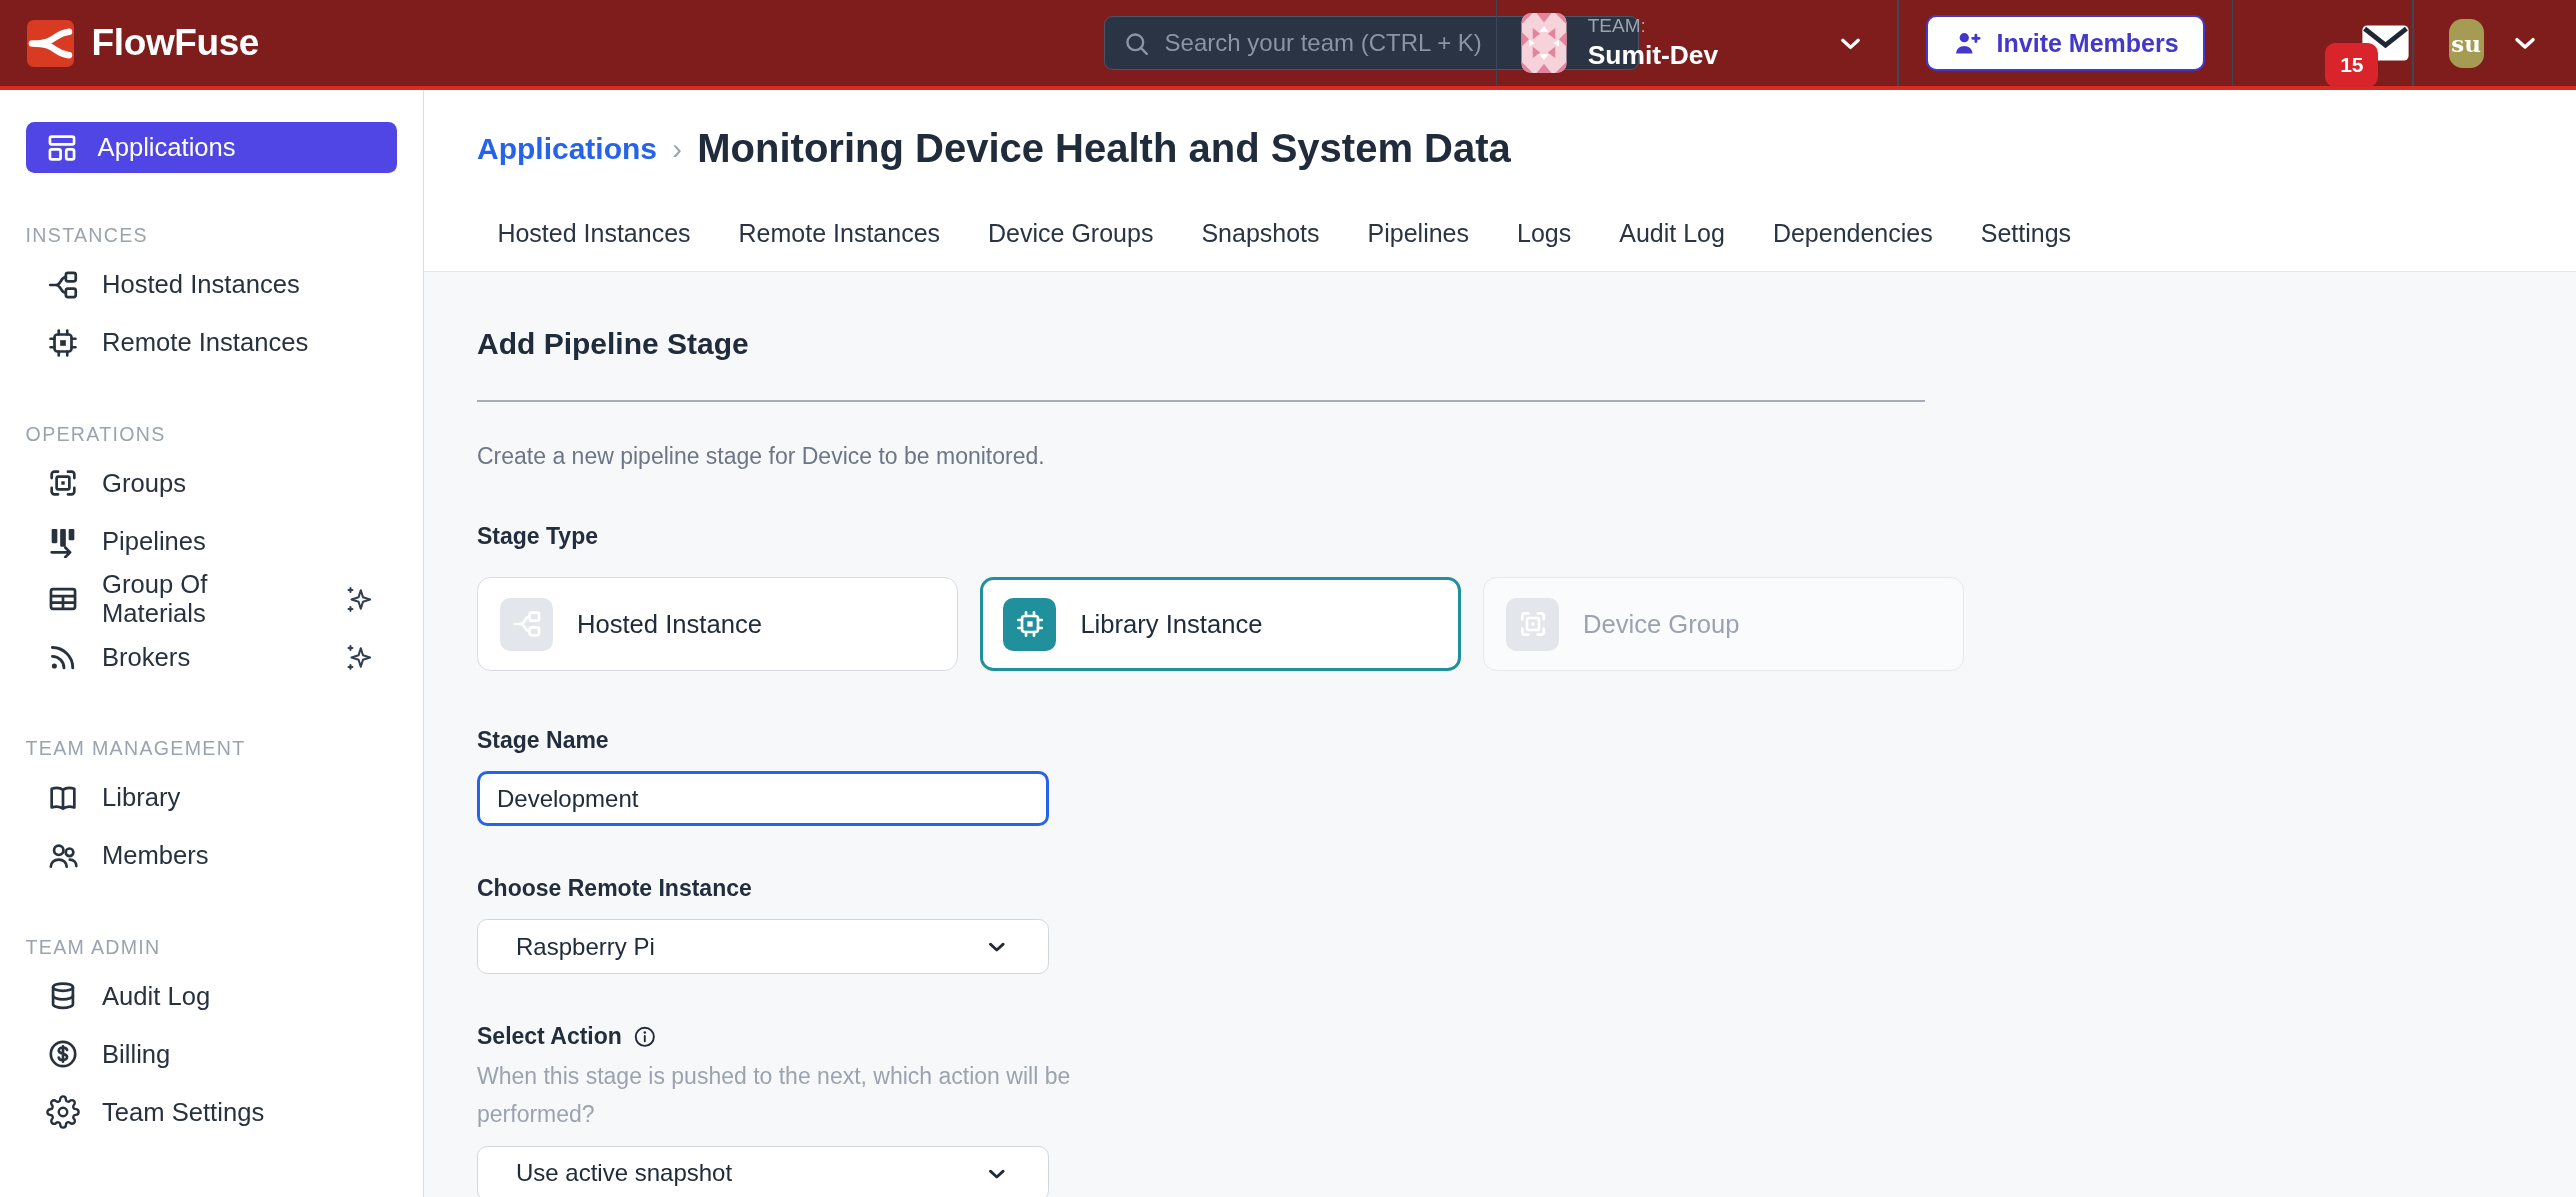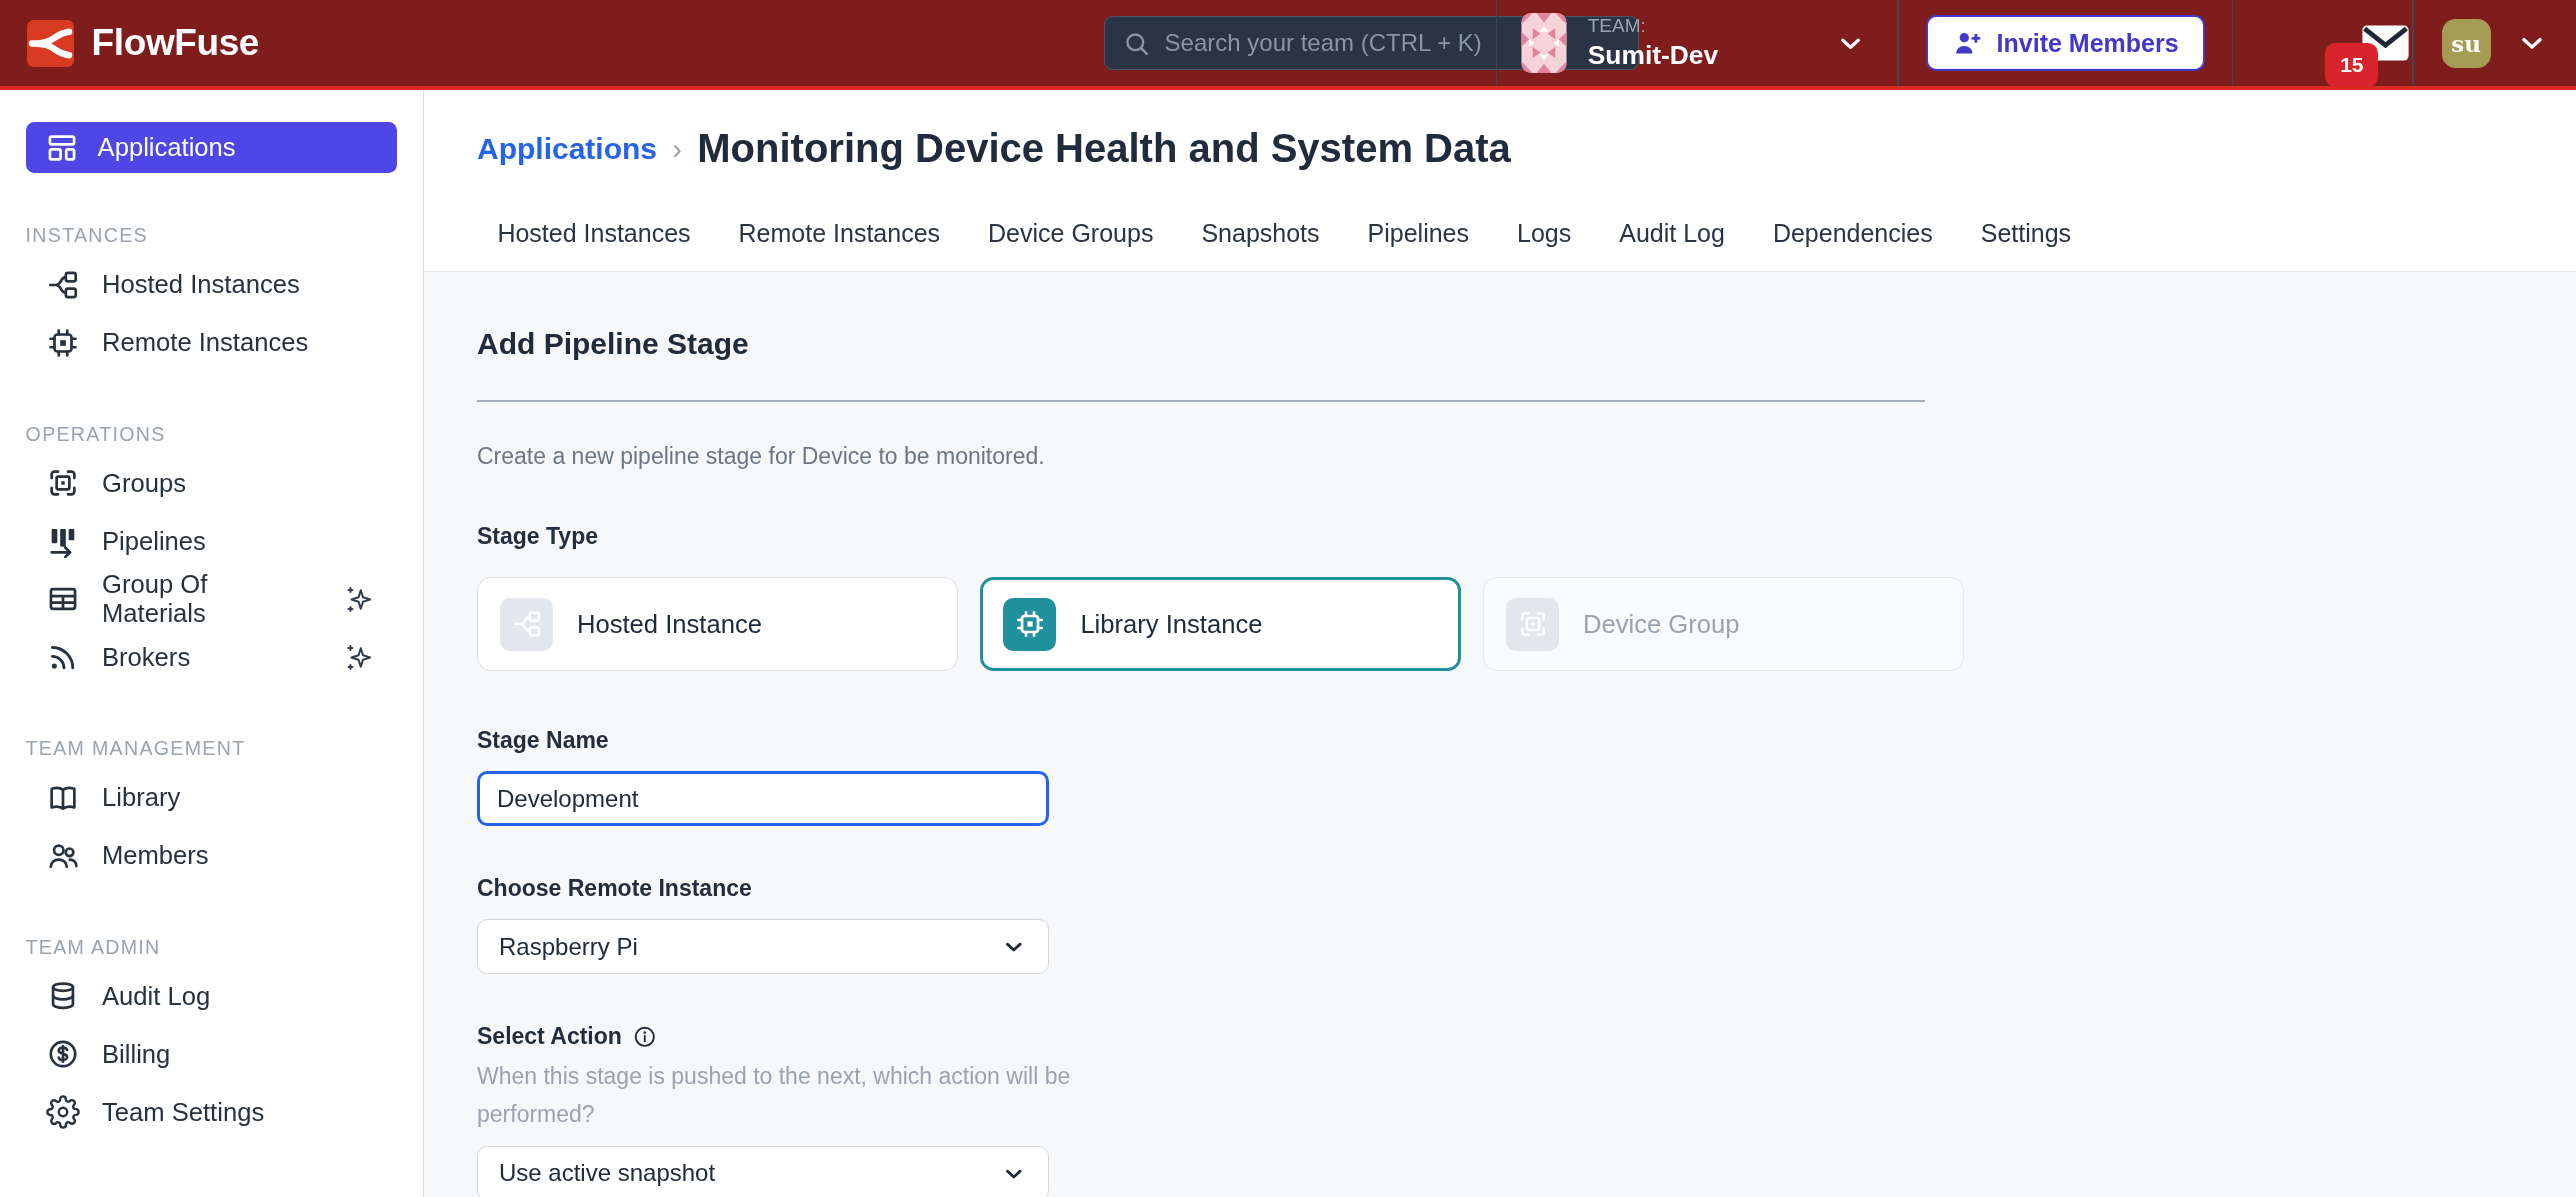--- a/index.html
+++ b/index.html
@@ -22,21 +22,21 @@
   .team-avatar svg { display:block; width:100%; height:100%; }
   .team-meta { display:flex; flex-direction:column; gap:3.4px; }
   .team-label { color:#9AA3B0; font-size:19px; }
   .team-name { color:#FFFFFF; font-size:26.4px; font-weight:600; }
   .team-caret { margin-left:auto; }
   .invite-wrap { padding:0 27px; height:86px; display:flex; align-items:center; }
   .invite-btn { height:56px; background:#FFFFFF; border:2.6px solid #4338CA; border-radius:10.2px; display:flex; align-items:center; gap:13.6px; padding:0 24px; color:#4338CA; font-size:25px; font-weight:700; font-family:inherit; cursor:pointer; }
   .notif-wrap { width:179px; height:86px; display:flex; align-items:center; justify-content:flex-end; position:relative; cursor:pointer; }
   .notif-badge { position:absolute; left:92px; top:43px; min-width:53px; height:44px; background:#D9242B; border-radius:10.2px; color:#fff; font-size:21px; font-weight:700; display:flex; align-items:center; justify-content:center; padding:0 10.2px; }
   .user-wrap { width:162px; height:86px; display:flex; align-items:center; justify-content:center; gap:25.6px; cursor:pointer; }
-  .user-avatar { width:49px; height:49px; border-radius:13.6px; background:#A59B52; color:#fff; font-size:23px; font-weight:700; display:flex; align-items:center; justify-content:center; font-family:"DejaVu Serif",serif; }
+  .user-avatar { width:35px; height:49px; border-radius:13.6px; background:#A59B52; color:#fff; font-size:23px; font-weight:700; display:flex; align-items:center; justify-content:center; font-family:"DejaVu Serif",serif; }
 
   
   .shell { flex:1; display:flex; min-height:0; }
   .sidebar { width:424px; flex:none; background:#FFFFFF; border-right:1.7px solid #DADEE4; padding-top:32px; overflow:hidden; }
   .side-primary { margin:0 25.6px; height:51px; background:#4F46E5; border-radius:8.5px; display:flex; align-items:center; gap:19px; padding:0 19px; color:#fff; font-size:25.6px; font-weight:500; cursor:pointer; }
   .side-title { margin:51px 0 8.5px 25.6px; color:#9AA3AF; font-size:19.6px; font-weight:500; letter-spacing:1.3px; }
   .side-item { height:58px; display:flex; align-items:center; gap:22px; padding-left:46px; color:#28323F; font-size:25.6px; cursor:pointer; }
   .side-item .spacer { flex:1; }
   .side-item .ai-badge { margin-right:48px; color:#333E4E; }
   .icon { display:inline-flex; align-items:center; justify-content:center; flex:none; }
@@ -63,21 +63,21 @@
   .card.disabled { background:#FAFBFC; border-color:#E5E8EC; cursor:default; }
   .card-icon { width:53px; height:53px; border-radius:10.2px; display:flex; align-items:center; justify-content:center; color:#FFFFFF; }
   .card-icon.gray { background:#E3E6EA; }
   .card-icon.teal { background:#20909C; }
   .card-label { font-size:25.6px; font-weight:500; color:#202B3C; }
   .card.disabled .card-label { color:#9AA3AF; }
 
   .mt-stage-name { margin-top:56px; }
   .text-input { margin-top:17px; width:572px; height:55px; background:#fff; border:3.4px solid #2563EB; border-radius:10.2px; font-size:24px; color:#202B3C; padding:0 17px; outline:none; font-family:inherit; caret-color:#202B3C; display:block; }
   .mt-remote { margin-top:49px; }
-  .select { margin-top:17px; width:572px; height:55px; background:#fff; border:1.7px solid #D3D7DD; border-radius:10.2px; display:flex; align-items:center; justify-content:space-between; padding:0 21px; font-size:24px; color:#202B3C; cursor:pointer; }
+  .select { margin-top:17px; width:572px; height:55px; background:#fff; border:1.7px solid #D3D7DD; border-radius:10.2px; display:flex; align-items:center; justify-content:space-between; padding:0 38px; font-size:24px; color:#202B3C; cursor:pointer; }
   .mt-action { margin-top:49px; }
   .action-help { margin-top:8px; width:664px; color:#9AA3AF; font-size:23px; line-height:1.65; }
   .mt-action-select { margin-top:12px; }
 </style>
 </head>
 <body>
 
 <div class="page">
 
   <header class="navbar">

